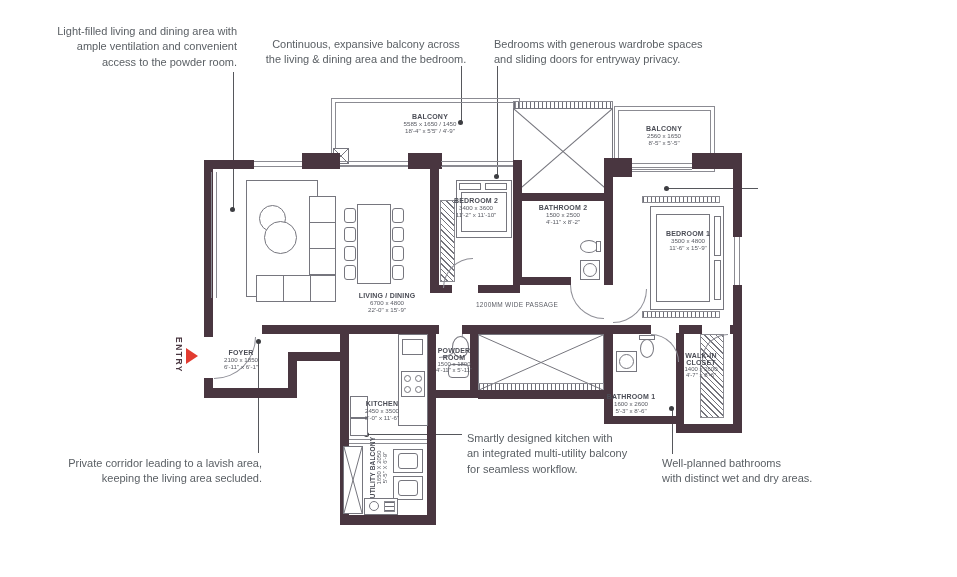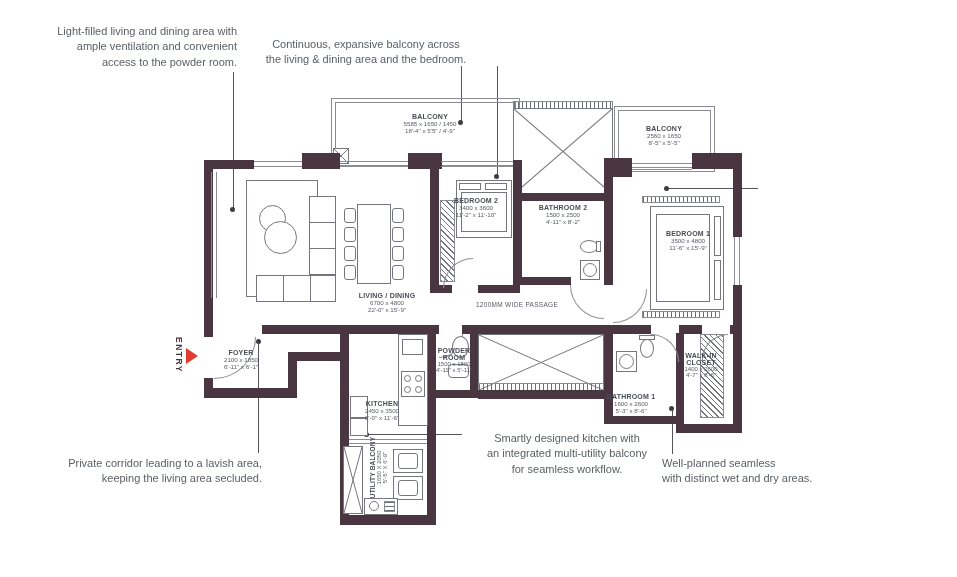--- a/index.html
+++ b/index.html
@@ -40,26 +40,28 @@
 </head>
 <body>
 
 <div id="stage">
 
   <div class="ann" style="left:27px;top:24px;width:210px;text-align:right">Light-filled living and dining area with
 ample ventilation and convenient
 access to the powder room.</div>
   <div class="ann" style="left:261px;top:37px;width:210px;text-align:center">Continuous, expansive balcony across
 the living &amp; dining area and the bedroom.</div>
+  <div class="ann" style="left:494px;top:37px;width:250px;text-align:left">Bedrooms with generous wardrobe spaces
+and sliding doors for entryway privacy.</div>
   <div class="ann" style="left:40px;top:456px;width:222px;text-align:right">Private corridor leading to a lavish area,
 keeping the living area secluded.</div>
-  <div class="ann" style="left:467px;top:431px;width:200px;text-align:center">Smartly designed kitchen with
+  <div class="ann" style="left:467px;top:431px;width:200px;text-align:left">Smartly designed kitchen with
 an integrated multi-utility balcony
 for seamless workflow.</div>
-  <div class="ann" style="left:662px;top:456px;width:200px;text-align:left">Well-planned seamless
+  <div class="ann" style="left:662px;top:456px;width:200px;text-align:left">Well-planned bathrooms
 with distinct wet and dry areas.</div>
 
   <div class="lead" style="left:233px;top:72px;width:1px;height:138px"></div>
   <div class="dot" style="left:230px;top:207px"></div>
   <div class="lead" style="left:461px;top:66px;width:1px;height:56px"></div>
   <div class="dot" style="left:458px;top:120px"></div>
   <div class="lead" style="left:497px;top:66px;width:1px;height:110px"></div>
   <div class="dot" style="left:494px;top:174px"></div>
   <div class="lead" style="left:668px;top:188px;width:90px;height:1px"></div>
   <div class="dot" style="left:664px;top:186px"></div>

